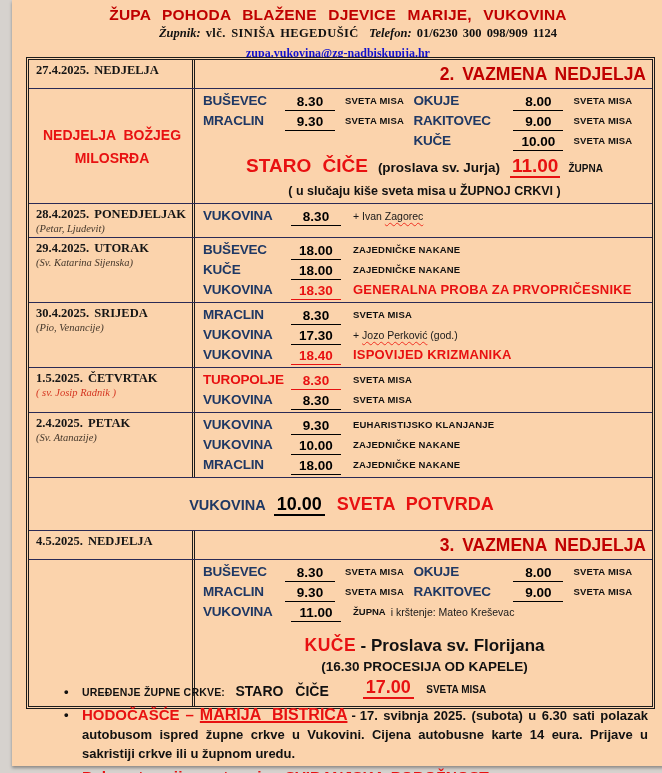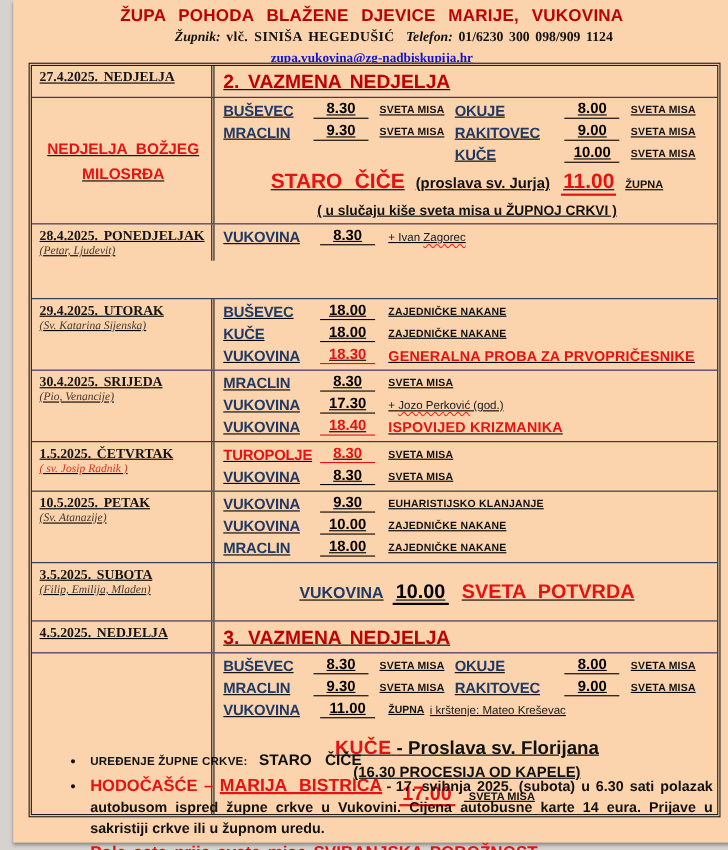--- a/index.html
+++ b/index.html
@@ -26,47 +26,47 @@
   .hdr-sub .caps{font-weight:bold;letter-spacing:.4px;}
   .hdr-sub .num{font-weight:bold;}
   .hdr-email{margin-top:2px;}
   .hdr-email a{
     font-family:"Liberation Serif", serif;font-weight:bold;font-size:12px;
     color:#1212cc;text-decoration:underline;
   }
   
   .sched{
     position:absolute;left:14px;top:57px;width:623px;
-    border:3px double #1c1c1c;background:#fbd3ac;text-decoration:underline;
+    border:3px double #1c1c1c;background:#fbd3ac;
   }
   .srow{display:flex;border-top:1.5px solid #2a2a55;}
   .srow:first-child{border-top:none;}
   .c-date{
     width:152px;flex:none;border-right:3px double #1c1c1c;
     padding:3px 4px 2px 7px;
   }
   .c-body{flex:1;padding:2px 6px 2px 8px;min-width:0;}
   .date{
     font-family:"Liberation Serif", serif;font-weight:bold;font-size:12.5px;color:#151515;
     word-spacing:2px;
   }
   .saints{
     font-family:"Liberation Serif", serif;font-style:italic;font-size:10.5px;color:#43362a;margin-top:1px;
   }
   .saints.red{color:#d43420;}
   .heading{
-    text-align:left;color:#c00000;font-weight:bold;font-size:17.5px;word-spacing:3px;
+    text-align:right;color:#c00000;font-weight:bold;font-size:17.5px;word-spacing:3px;
     padding:2px 0 1px 0;
   }
   .milosrdje{
     display:flex;align-items:center;justify-content:center;height:100%;
     text-align:center;color:#e81111;font-weight:bold;font-size:14px;line-height:1.6;word-spacing:4px;
   }
   
-  .ml{display:flex;align-items:flex-start;line-height:20px;}
+  .ml{display:flex;align-items:flex-end;line-height:20px;}
   .pl{flex:none;width:88px;font-weight:bold;font-size:13.5px;color:#1f3864;letter-spacing:-.2px;}
   .pl.red{color:#e81111;}
   .tm{
     flex:none;min-width:46px;text-align:center;font-weight:bold;font-size:13.5px;color:#000;
     border-bottom:1.6px solid currentColor;line-height:16px;margin-right:12px;padding:0 2px;
   }
   .tm.red{color:#e81111;}
   .nt{font-weight:bold;font-size:9.5px;color:#111;letter-spacing:.2px;white-space:nowrap;}
   .nt.red{color:#e81111;font-size:13px;letter-spacing:.2px;}
   .annot{font-size:10.5px;color:#191919;white-space:nowrap;}
@@ -90,21 +90,21 @@
   .bigline .lb2{color:#e81111;font-weight:bold;font-size:18px;word-spacing:6px;}
   
   .kuce{ text-align:center;margin-top:12px;line-height:22px;}
   .kuce .kname{color:#e81111;font-weight:bold;font-size:17.5px;letter-spacing:.5px;}
   .kuce .knote{font-weight:bold;font-size:17px;color:#111;}
   .kuce .kproc{font-weight:bold;font-size:13.5px;color:#111;line-height:20px;}
   .kuce .ktime{color:#e81111;font-weight:bold;font-size:18px;border-bottom:2px solid #e81111;line-height:19px;padding:0 3px;margin-right:8px;display:inline-block;}
   .kuce .ktag{font-weight:bold;font-size:10px;color:#111;}
   
   .h-r1{min-height:24px;} .h-r2{min-height:101px;} .h-r3{min-height:33px;}
-  .h-r4{min-height:58px;margin-top:34px;} .h-r5{min-height:58px;} .h-r6{min-height:38px;}
+  .h-r4{min-height:58px;} .h-r5{min-height:58px;} .h-r6{min-height:38px;}
   .h-r7{min-height:58px;} .h-r8{min-height:52px;} .h-r9{min-height:24px;}
   .h-r10{min-height:146px;}
   
   .footer{position:absolute;left:52px;top:682px;width:584px;}
   .bullet{display:flex;align-items:flex-start;margin-bottom:4px;}
   .dot{flex:none;width:18px;font-size:13px;font-weight:bold;color:#111;line-height:19px;}
   .dot.red{color:#e81111;}
   .b1-label{font-weight:bold;font-size:10.5px;color:#111;letter-spacing:.2px;}
   .b1-value{font-weight:bold;font-size:14px;color:#111;word-spacing:8px;margin-left:6px;}
   .b2-text{font-size:13px;font-weight:bold;color:#111;text-align:justify;line-height:19px;}
@@ -266,21 +266,21 @@
         <div class="ml">
           <span class="pl">VUKOVINA</span>
           <span class="tm">8.30</span>
           <span class="nt">SVETA  MISA</span>
         </div>
       </div>
     </div>
 
     <div class="srow h-r7">
       <div class="c-date">
-        <div class="date">10.5.2025.  PETAK</div>
+        <div class="date">2.4.2025.  PETAK</div>
         <div class="saints">(Sv. Atanazije)</div>
       </div>
       <div class="c-body">
         <div class="ml">
           <span class="pl">VUKOVINA</span>
           <span class="tm">9.30</span>
           <span class="nt">EUHARISTIJSKO  KLANJANJE</span>
         </div>
         <div class="ml">
           <span class="pl">VUKOVINA</span>
@@ -289,24 +289,20 @@
         </div>
         <div class="ml">
           <span class="pl">MRACLIN</span>
           <span class="tm">18.00</span>
           <span class="nt">ZAJEDNIČKE  NAKANE</span>
         </div>
       </div>
     </div>
 
     <div class="srow h-r8">
-      <div class="c-date">
-        <div class="date">3.5.2025.  SUBOTA</div>
-        <div class="saints">(Filip, Emilija, Mladen)</div>
-      </div>
       <div class="c-body">
         <div class="bigline">
           <span class="pl2">VUKOVINA</span>
           <span class="tm2">10.00</span>
           <span class="lb2">SVETA POTVRDA</span>
         </div>
       </div>
     </div>
 
     <div class="srow h-r9">

